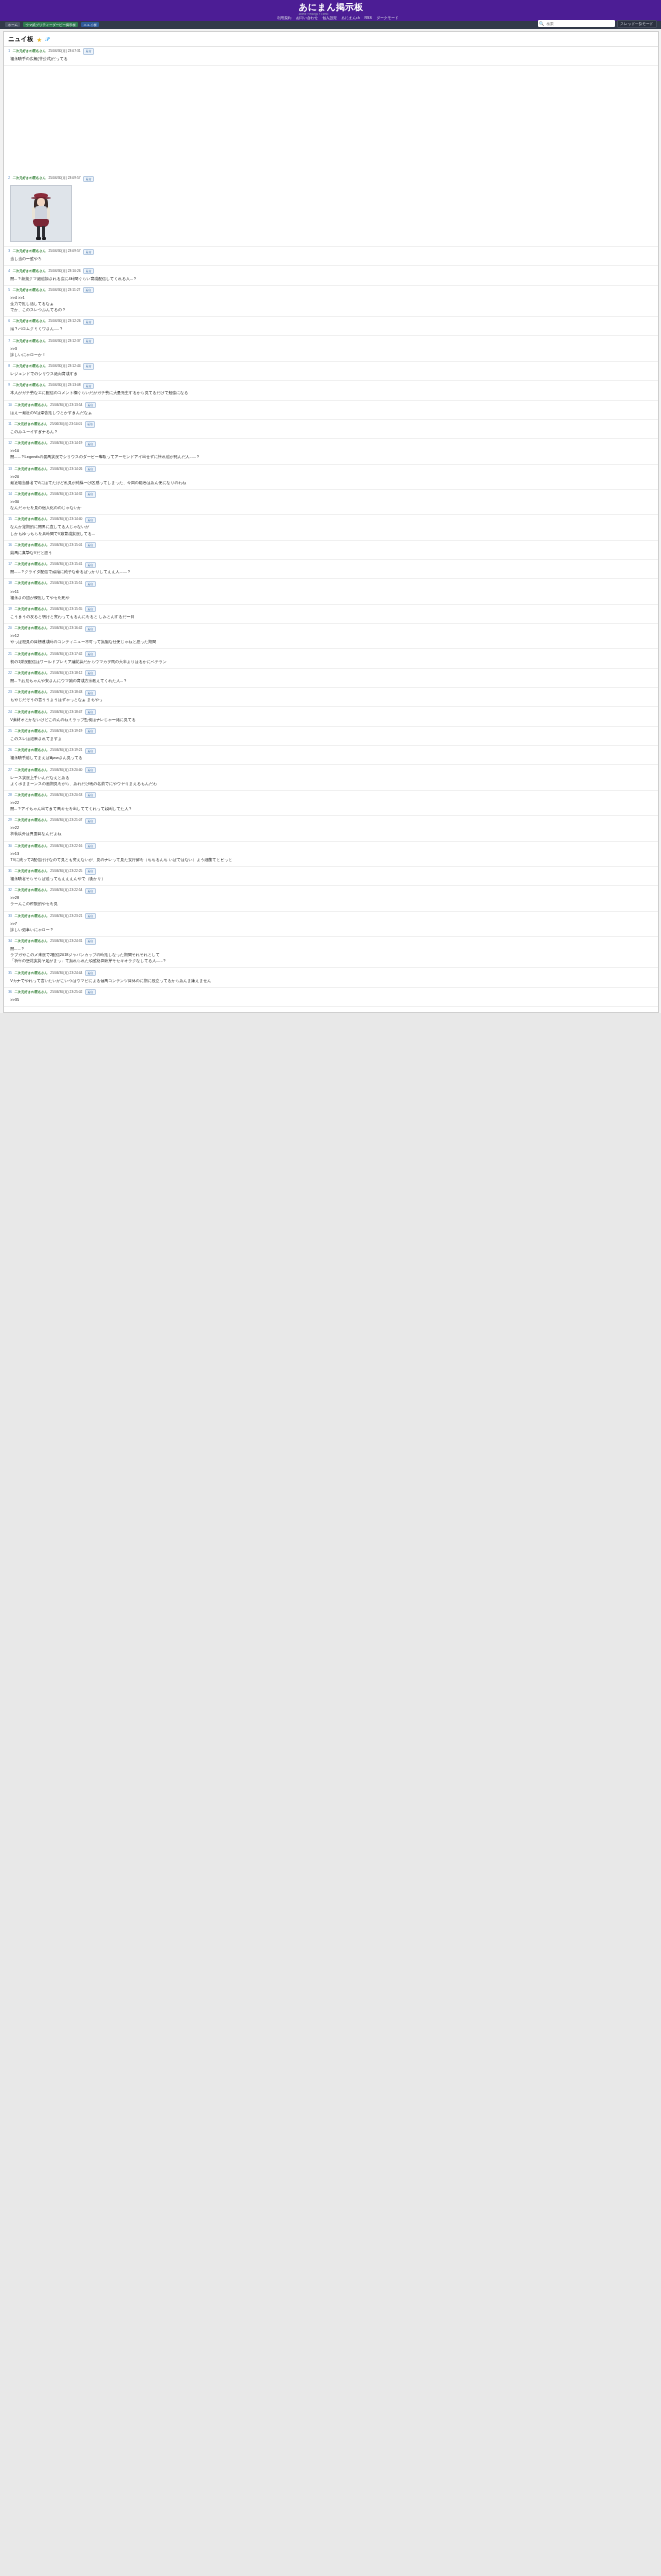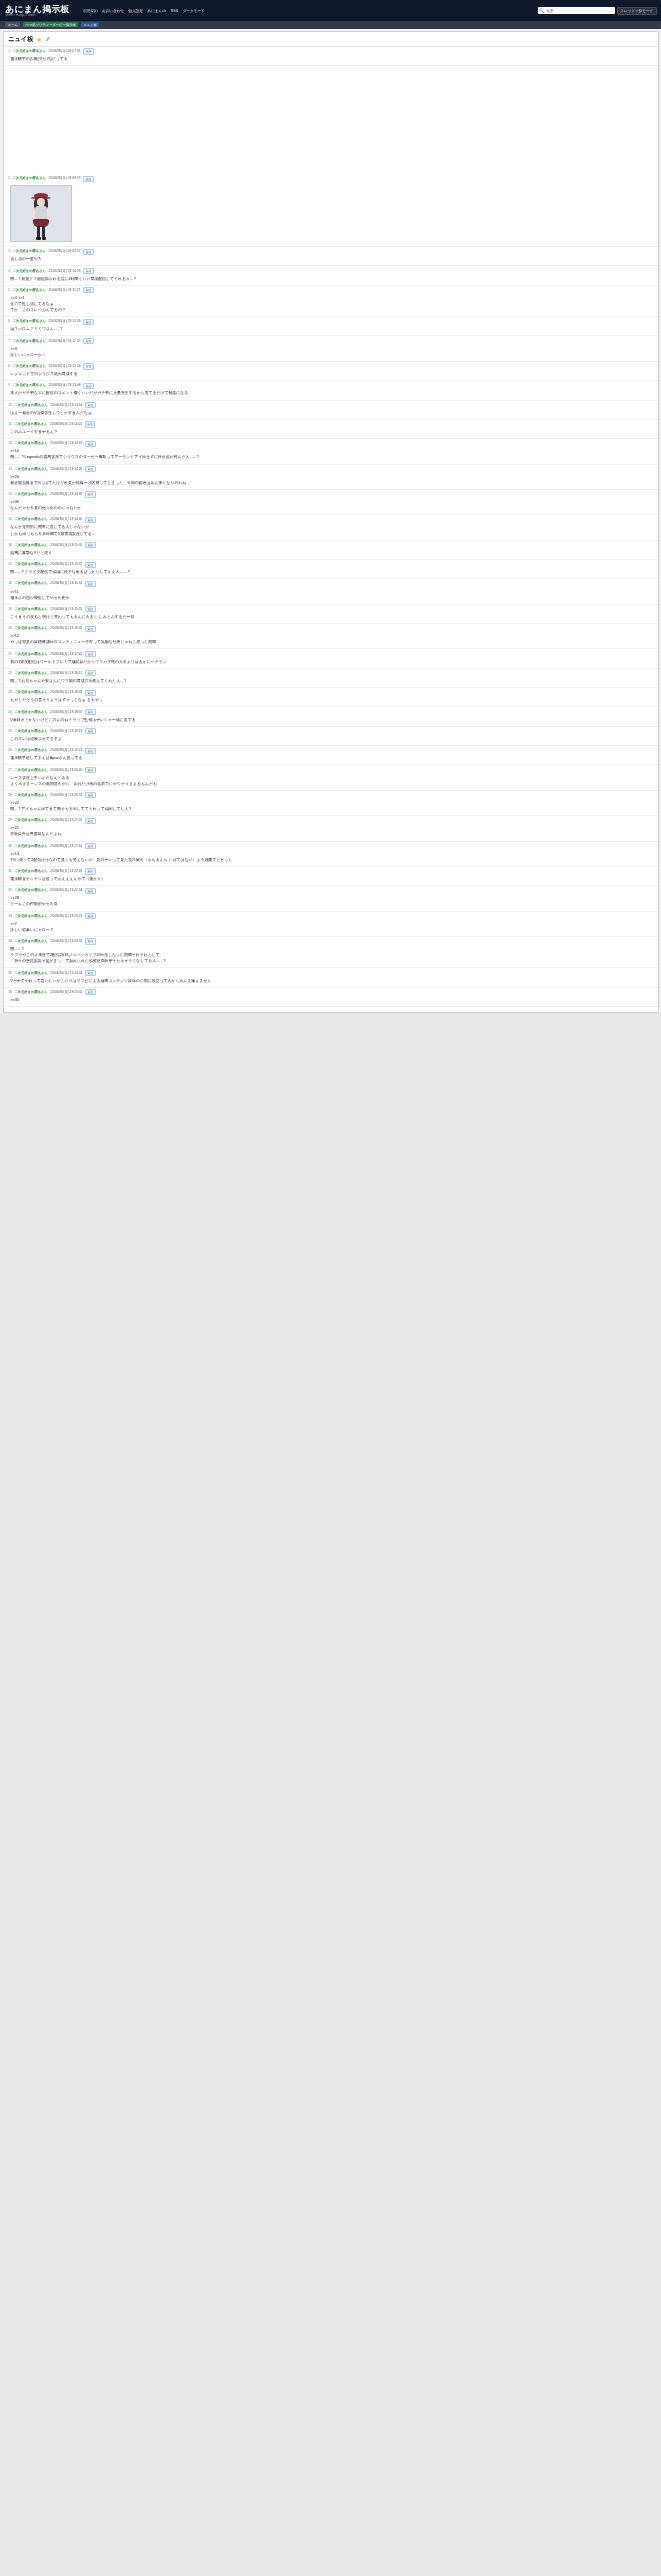--- a/index.html
+++ b/index.html
@@ -7,27 +7,28 @@
     margin: 0;
     background: #e8e8e8;
     font-family: "Liberation Sans", sans-serif;
     font-size: 5.7px;
     color: #222;
   }
   .page { width: 662px; margin: 0 auto; background: #f2f2f2; }
 
   
   .topbar {
-    background: #0f172a;
+    background: #4c1d95;
     color: #fff;
     display: flex;
     align-items: center;
     padding: 3.1px 5.2px 2.1px 5.2px;
     position: relative;
     height: 20.6px;
+    flex-direction: column;
   }
   .brand { display: flex; flex-direction: column; line-height: 1; }
   .brand-title {
     font-size: 8.8px;
     font-weight: bold;
     letter-spacing: 0.3px;
     color: #ffffff;
   }
   .brand-sub {
     font-size: 2.8px;

